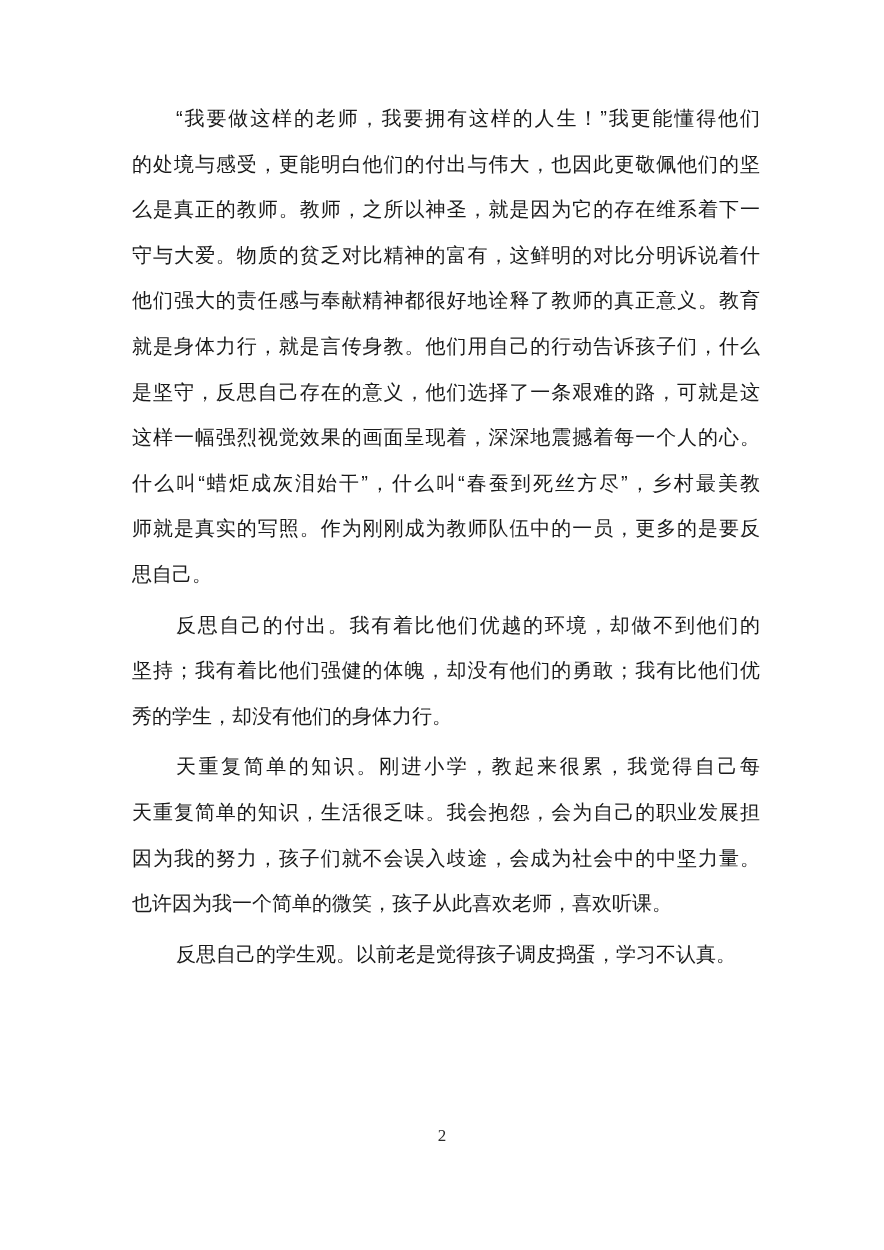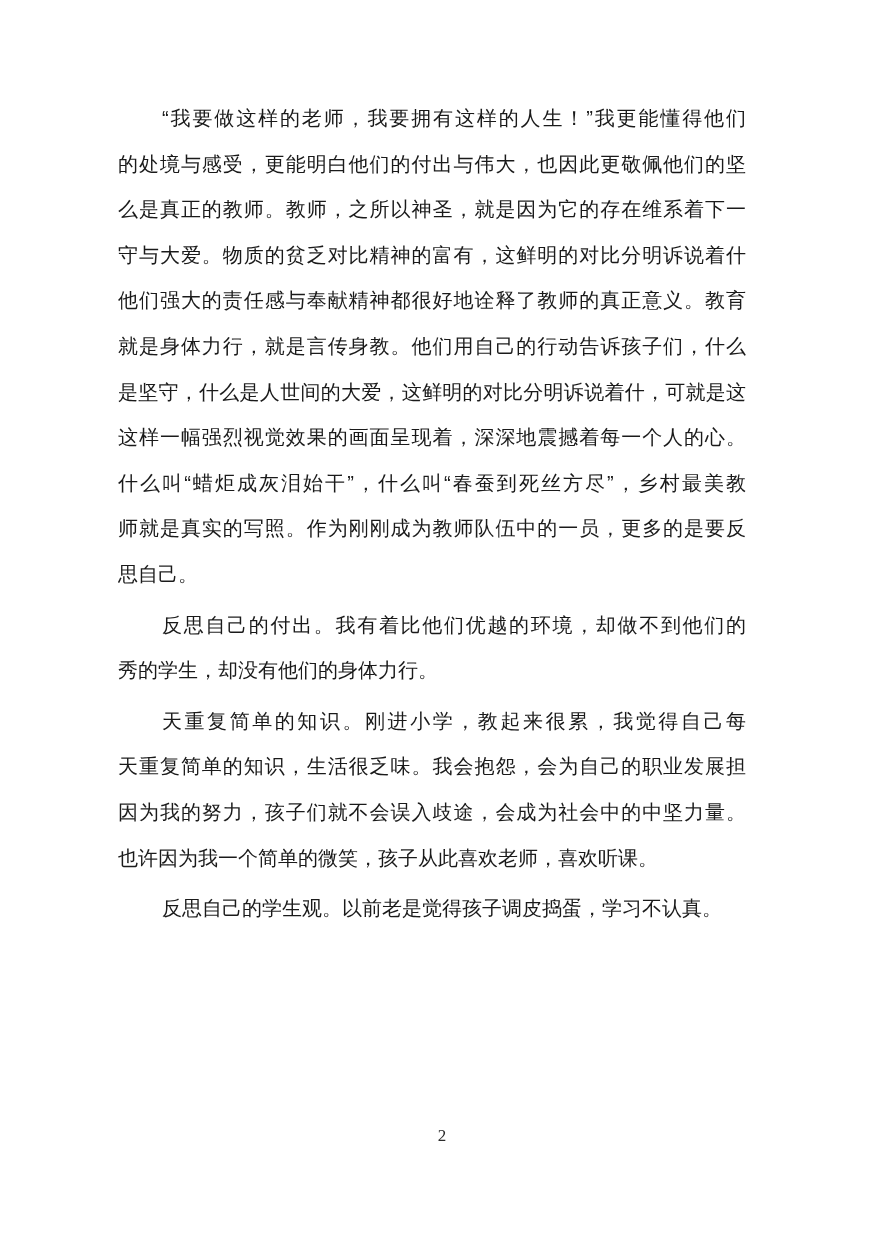--- a/index.html
+++ b/index.html
@@ -10,21 +10,21 @@
   .page {
     position: relative;
     width: 884px;
     height: 1250px;
     background: #ffffff;
     overflow: hidden;
     font-family: "Liberation Sans", sans-serif;
   }
   .content {
     position: absolute;
-    left: 118px;
+    left: 132px;
     top: 96px;
     width: 628px;
   }
   .para {
     margin: 0;
     padding: 0;
   }
   .para + .para {
     margin-top: 5px;
   }
@@ -63,29 +63,30 @@
 <div class="page">
   <div class="content">
 
     <div class="para">
       <div class="line first">“我要做这样的老师，我要拥有这样的人生！”我更能懂得他们</div>
       <div class="line">的处境与感受，更能明白他们的付出与伟大，也因此更敬佩他们的坚</div>
       <div class="line">么是真正的教师。教师，之所以神圣，就是因为它的存在维系着下一</div>
       <div class="line">守与大爱。物质的贫乏对比精神的富有，这鲜明的对比分明诉说着什</div>
       <div class="line">他们强大的责任感与奉献精神都很好地诠释了教师的真正意义。教育</div>
       <div class="line">就是身体力行，就是言传身教。他们用自己的行动告诉孩子们，什么</div>
-      <div class="line">是坚守，什么是人世间的大爱，这鲜明的对比分明诉说着什，可就是这</div>
+      <div class="line">是坚守，反思自己存在的意义，他们选择了一条艰难的路，可就是这</div>
       <div class="line">这样一幅强烈视觉效果的画面呈现着，深深地震撼着每一个人的心。</div>
       <div class="line">什么叫“蜡炬成灰泪始干”，什么叫“春蚕到死丝方尽”，乡村最美教</div>
       <div class="line">师就是真实的写照。作为刚刚成为教师队伍中的一员，更多的是要反</div>
       <div class="line last">思自己。</div>
     </div>
 
     <div class="para">
       <div class="line first">反思自己的付出。我有着比他们优越的环境，却做不到他们的</div>
+      <div class="line">坚持；我有着比他们强健的体魄，却没有他们的勇敢；我有比他们优</div>
       <div class="line last">秀的学生，却没有他们的身体力行。</div>
     </div>
 
     <div class="para">
       <div class="line first">天重复简单的知识。刚进小学，教起来很累，我觉得自己每</div>
       <div class="line">天重复简单的知识，生活很乏味。我会抱怨，会为自己的职业发展担</div>
       <div class="line">因为我的努力，孩子们就不会误入歧途，会成为社会中的中坚力量。</div>
       <div class="line last">也许因为我一个简单的微笑，孩子从此喜欢老师，喜欢听课。</div>
     </div>
 

